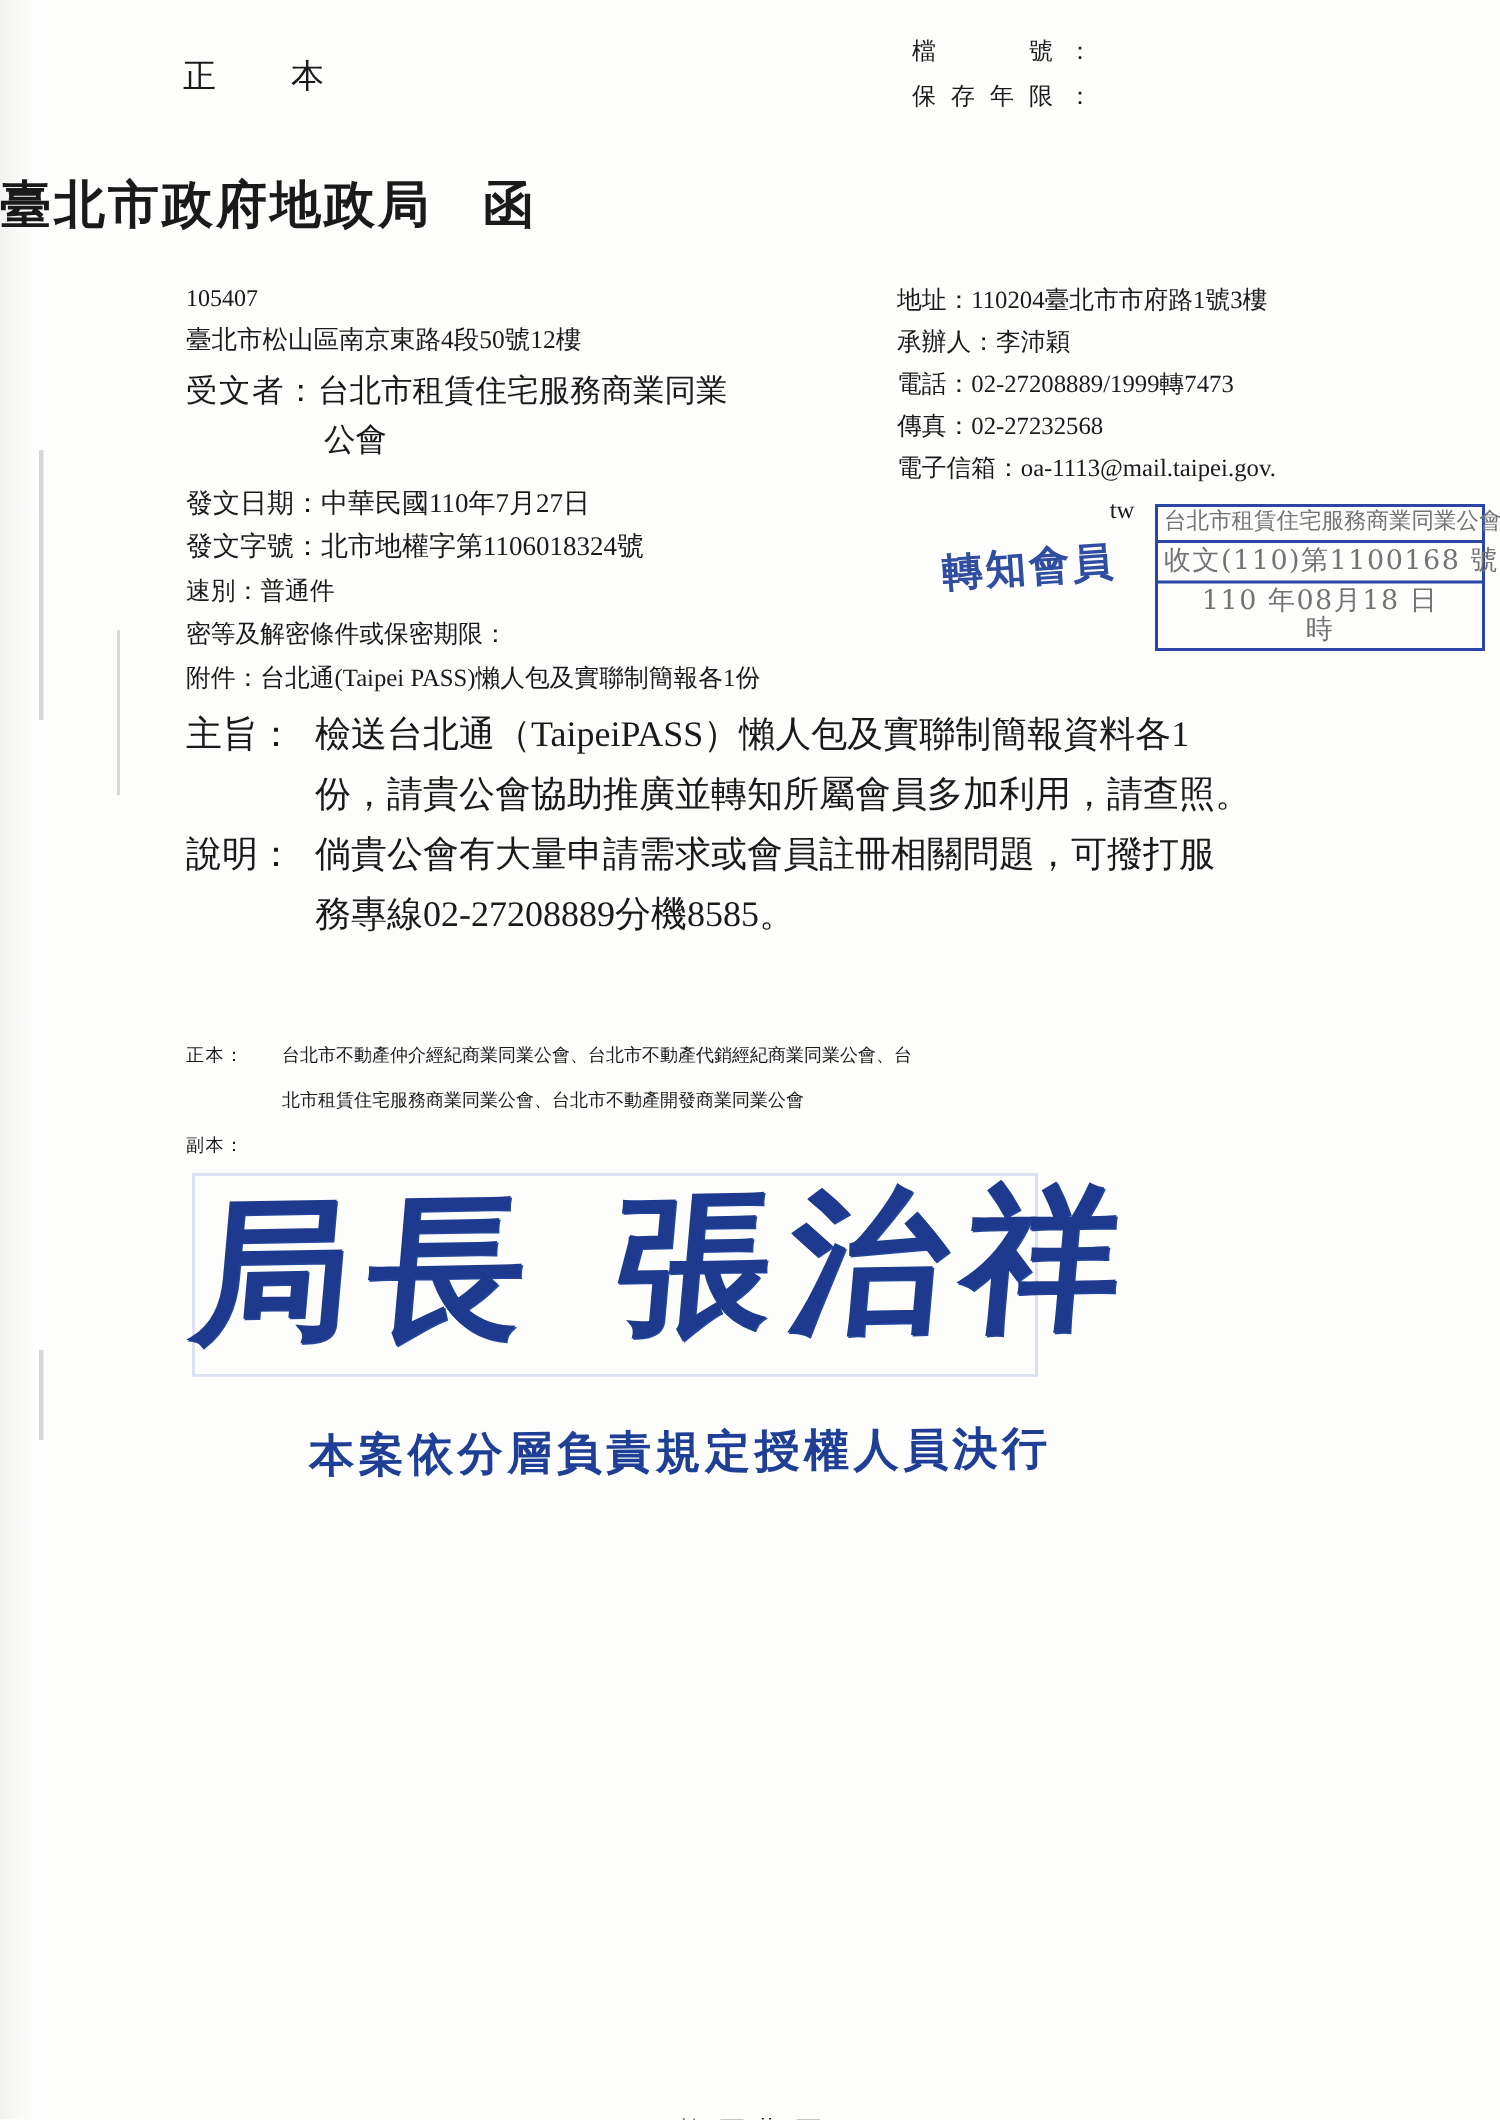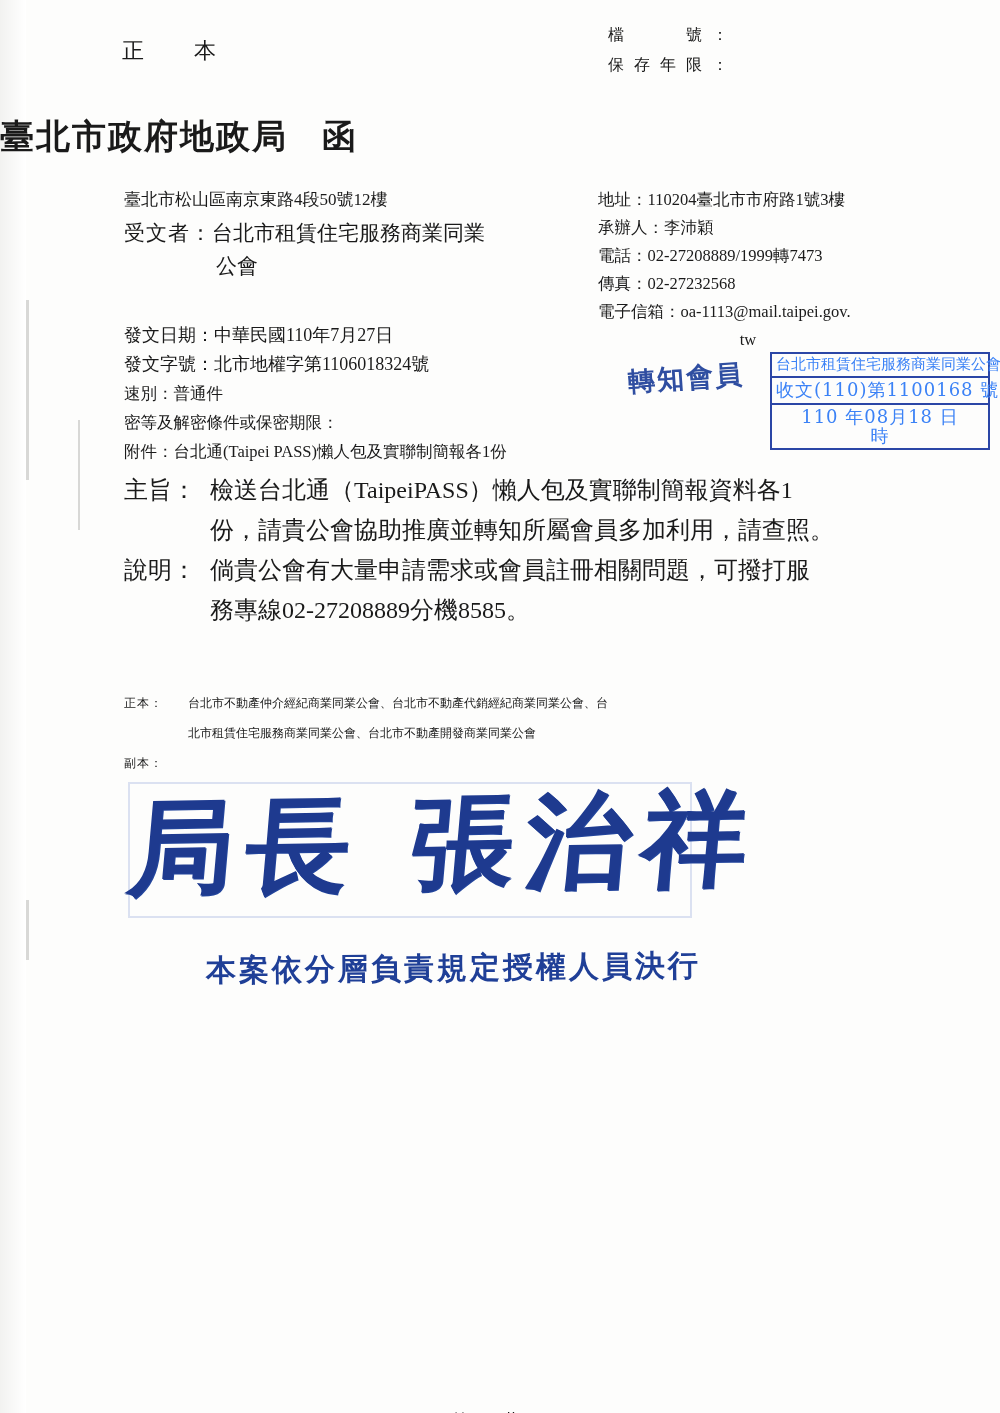--- a/index.html
+++ b/index.html
@@ -119,24 +119,24 @@
     font-weight: bold;
     color: #2f4ea1;
     letter-spacing: 2px;
     transform: rotate(-4deg);
     font-family: "DejaVu Serif", serif;
   }
 
   .receipt-stamp {
     position: absolute;
     left: 770px;
-    top: 352px;
+    top: 336px;
     width: 216px;
     border: 2px solid #2b46a6;
-    color: #3b82f6;
+    color: #737373;
     font-size: 15px;
     line-height: 1.05;
     background: rgba(255,255,255,0.2);
   }
   .receipt-stamp .rs-row {
     border-bottom: 2px solid #2b46a6;
     padding: 3px 4px;
     text-align: center;
     white-space: nowrap;
   }
@@ -259,20 +259,21 @@
     <div>
       <span class="lbl">保存年限：</span><span></span>
     </div>
   </div>
 
   <div class="doc-title">
     <span>臺北市政府地政局</span><span class="fn">函</span>
   </div>
 
   <div class="addr-block">
+    <div class="zip">105407</div>
     <div>臺北市松山區南京東路4段50號12樓</div>
     <div class="recipient">
       <span class="r-lbl">受文者：</span><span>台北市租賃住宅服務商業同業</span>
       <span class="r-second">公會</span>
     </div>
   </div>
 
   <div class="contact-block">
     <div>
       <span class="ct-lbl">地址：</span><span>110204臺北市市府路1號3樓</span>

